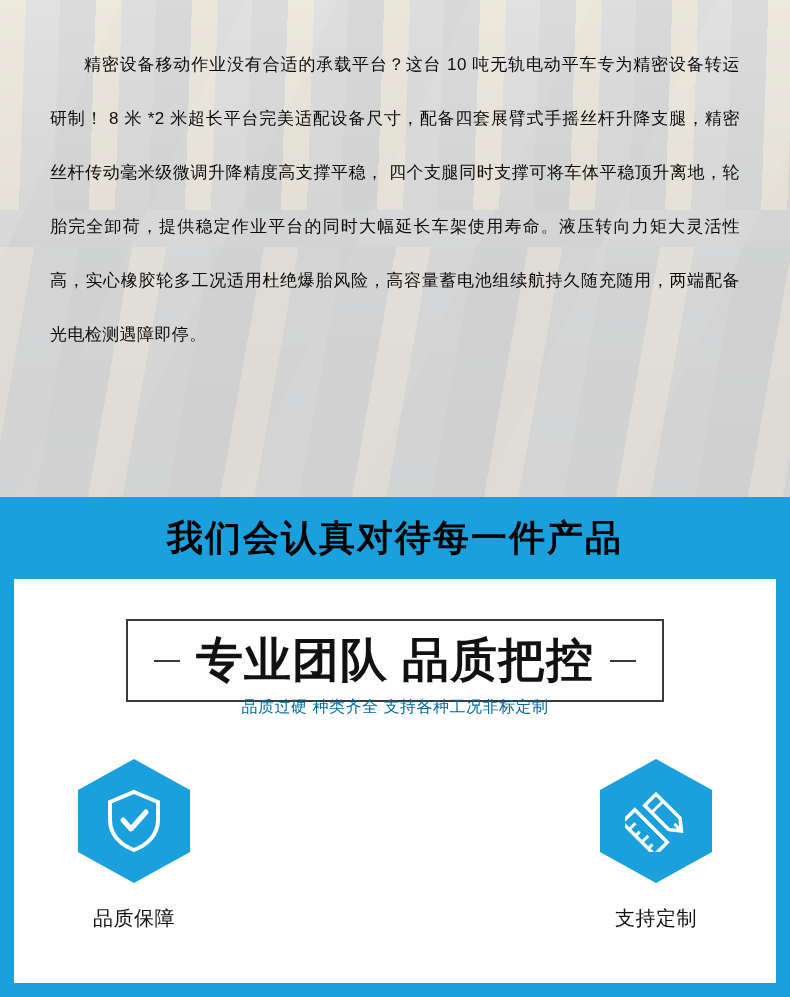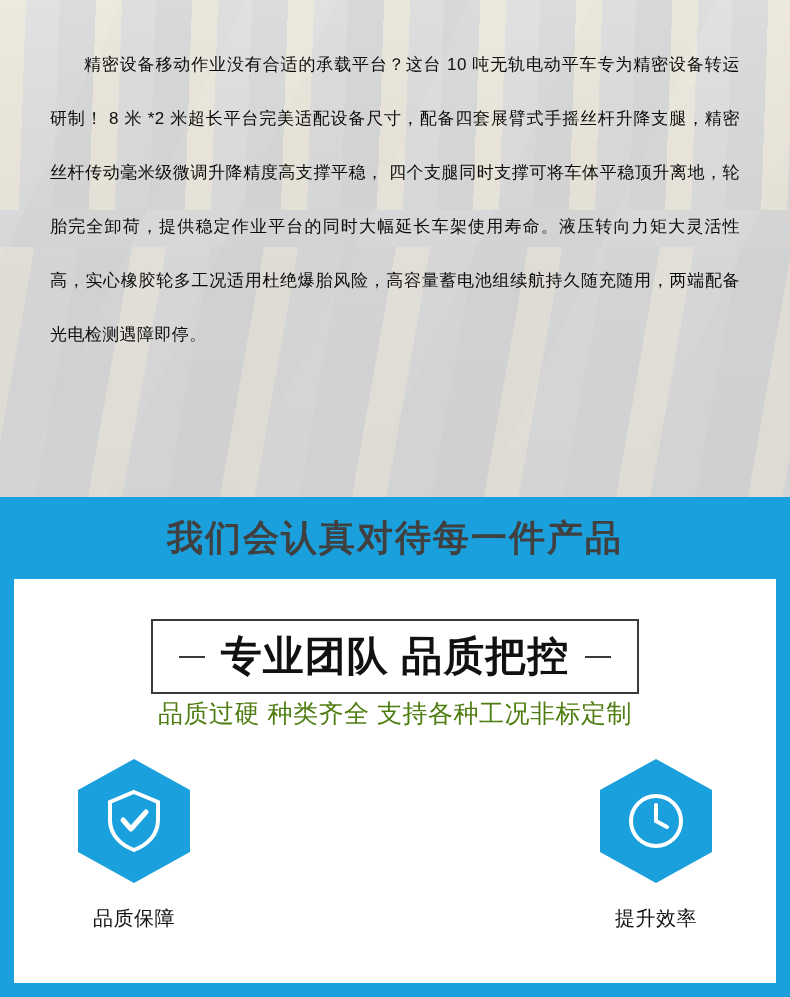--- a/index.html
+++ b/index.html
@@ -80,21 +80,21 @@
     left: 0;
     top: 497px;
     width: 790px;
     height: 82px;
     background: #1aa0dc;
     display: flex;
     align-items: center;
     justify-content: center;
   }
   .banner-title {
-    color: #404040;
+    color: #000000;
     font-size: 36px;
     font-weight: bold;
     letter-spacing: 2px;
   }
 
   
   .card {
     position: absolute;
     left: 14px;
     top: 579px;
@@ -119,35 +119,35 @@
     align-items: center;
     gap: 16px;
   }
   .hl-dash {
     width: 26px;
     height: 2px;
     background: #3a3a3a;
     display: inline-block;
   }
   .headline-text {
-    font-size: 41px;
+    font-size: 47px;
     font-weight: bold;
     color: #111111;
     letter-spacing: 1px;
     white-space: nowrap;
   }
 
   .subline {
     position: absolute;
     left: 0;
     right: 0;
     top: 118px;
     text-align: center;
-    font-size: 25px;
-    color: #4d7c0f;
+    font-size: 16px;
+    color: #0369a1;
     letter-spacing: 0.5px;
   }
 
   .features {
     position: absolute;
     left: 40px;
     right: 40px;
     top: 180px;
     display: flex;
     justify-content: space-between;
@@ -211,27 +211,34 @@
         <div class="hex">
           <svg width="58" height="64" viewBox="0 0 58 64" aria-hidden="true">
             <path d="M29 3 L53 13 V31 C53 46 42 56 29 61 C16 56 5 46 5 31 V13 Z" fill="none" stroke="#ffffff" stroke-width="4"></path>
             <polyline points="18,31 26,40 41,23" fill="none" stroke="#ffffff" stroke-width="5" stroke-linecap="round" stroke-linejoin="round"></polyline>
           </svg>
         </div>
         <div class="feature-label">品质保障</div>
       </div>
 
 
+
       <div class="feature">
         <div class="hex">
-          <svg width="60" height="60" viewBox="0 0 60 60" aria-hidden="true">
-            <circle cx="30" cy="30" r="25" fill="none" stroke="#ffffff" stroke-width="4"></circle>
-            <line x1="30" y1="30" x2="30" y2="14" stroke="#ffffff" stroke-width="4" stroke-linecap="round"></line>
-            <line x1="30" y1="30" x2="41" y2="36" stroke="#ffffff" stroke-width="4" stroke-linecap="round"></line>
+          <svg width="62" height="62" viewBox="0 0 62 62" aria-hidden="true">
+            <g transform="rotate(-45 31 31)">
+              <rect x="6" y="8" width="18" height="46" fill="none" stroke="#ffffff" stroke-width="3.5"></rect>
+              <line x1="6" y1="18" x2="15" y2="18" stroke="#ffffff" stroke-width="3"></line>
+              <line x1="6" y1="27" x2="12" y2="27" stroke="#ffffff" stroke-width="3"></line>
+              <line x1="6" y1="36" x2="15" y2="36" stroke="#ffffff" stroke-width="3"></line>
+              <line x1="6" y1="45" x2="12" y2="45" stroke="#ffffff" stroke-width="3"></line>
+              <path d="M34 12 H50 V46 L42 56 L34 46 Z" fill="none" stroke="#ffffff" stroke-width="3.5"></path>
+              <line x1="34" y1="22" x2="50" y2="22" stroke="#ffffff" stroke-width="3"></line>
+              <path d="M42 46 L42 56" stroke="#ffffff" stroke-width="3"></path>
+            </g>
           </svg>
         </div>
-        <div class="feature-label">提升效率</div>
+        <div class="feature-label">支持定制</div>
       </div>
-
 
     </div>
   </div>
 </div>
 
 </body></html>

